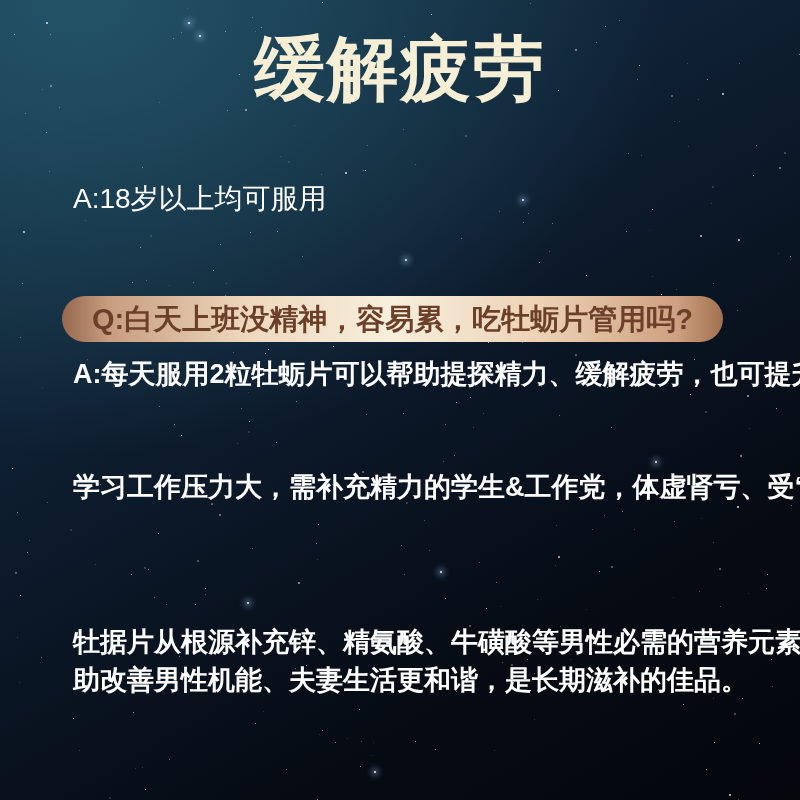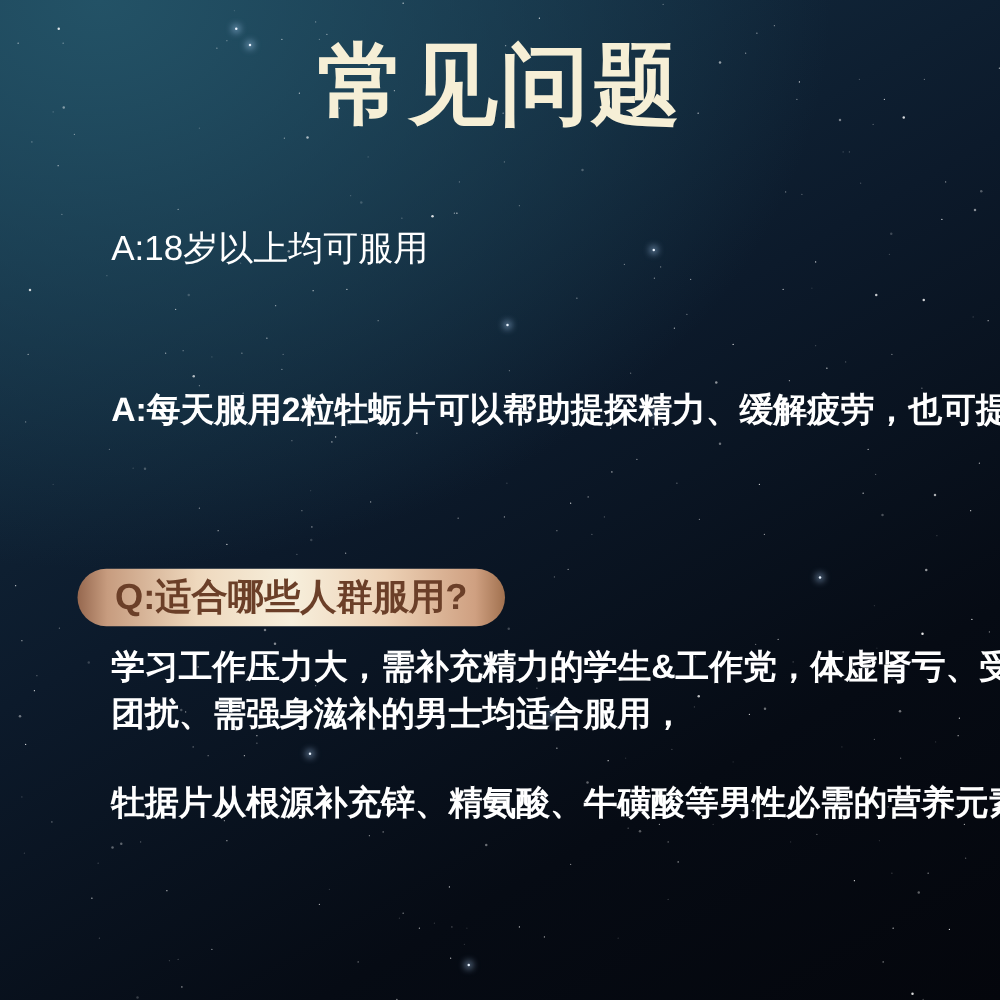--- a/index.html
+++ b/index.html
@@ -23,21 +23,21 @@
   .item-2{top:296px;}
   .item-3{top:455px;}
   .item-4{top:610px;}
   .q-pill{
     display:inline-block;height:46px;line-height:47px;border-radius:24px;
     padding:0 30px;font-size:29px;font-weight:700;color:#6b3f28;
     background:linear-gradient(90deg,
       #96684f 0%, #c79c7f 7%, #eed8bd 28%, #f7efdc 50%,
       #edd2b6 72%, #cfa081 93%, #a1714f 100%);
   }
-  .answer{margin:13px 0 0 27px;color:#ffffff;font-size:27px;line-height:38px;}
+  .answer{margin:13px 0 0 11px;color:#ffffff;font-size:27px;line-height:38px;}
   .answer .line{white-space:nowrap;}
   .item-1 .answer{font-weight:400;font-size:28px;}
   .item-2 .answer,.item-3 .answer,.item-4 .answer{font-weight:700;}
 </style>
 </head>
 <body>
 
 <div class="page">
   <div class="stars" id="stars">
       <div class="star" style="left: 486px; top: 608px; width: 1px; height: 1px; opacity: 0.89;"></div>
@@ -344,40 +344,40 @@
       <div class="star bright" style="left: 374px; top: 771px; width: 2px; height: 2px;"></div>
       <div class="star bright" style="left: 522px; top: 199px; width: 2px; height: 2px;"></div>
       <div class="star bright" style="left: 523px; top: 330px; width: 2px; height: 2px;"></div>
       <div class="star bright" style="left: 188px; top: 22px; width: 2px; height: 2px;"></div>
       <div class="star bright" style="left: 405px; top: 259px; width: 2px; height: 2px;"></div>
       <div class="star bright" style="left: 247px; top: 602px; width: 2px; height: 2px;"></div>
       <div class="star bright" style="left: 440px; top: 571px; width: 2px; height: 2px;"></div>
       <div class="star bright" style="left: 655px; top: 461px; width: 2px; height: 2px;"></div>
     </div>
 
-  <div class="page-title">常见问题</div>
+  <div class="page-title">缓解疲劳</div>
 
   <div class="faq-item item-1">
     <div class="answer">
       <div class="line">A:18岁以上均可服用</div>
     </div>
   </div>
 
   <div class="faq-item item-2">
+    <div class="q-pill">Q:白天上班没精神，容易累，吃牡蛎片管用吗?</div>
     <div class="answer">
       <div class="line">A:每天服用2粒牡蛎片可以帮助提探精力、缓解疲劳，也可提升</div>
     </div>
   </div>
 
   <div class="faq-item item-3">
-    <div class="q-pill">Q:适合哪些人群服用?</div>
     <div class="answer">
       <div class="line">学习工作压力大，需补充精力的学生&amp;工作党，体虚肾亏、受“男”题</div>
-      <div class="line">团扰、需强身滋补的男士均适合服用，</div>
     </div>
   </div>
 
   <div class="faq-item item-4">
     <div class="answer">
       <div class="line">牡据片从根源补充锌、精氨酸、牛磺酸等男性必需的营养元素，帮</div>
+      <div class="line">助改善男性机能、夫妻生活更和谐，是长期滋补的佳品。</div>
     </div>
   </div>
 </div>
 
 </body></html>

